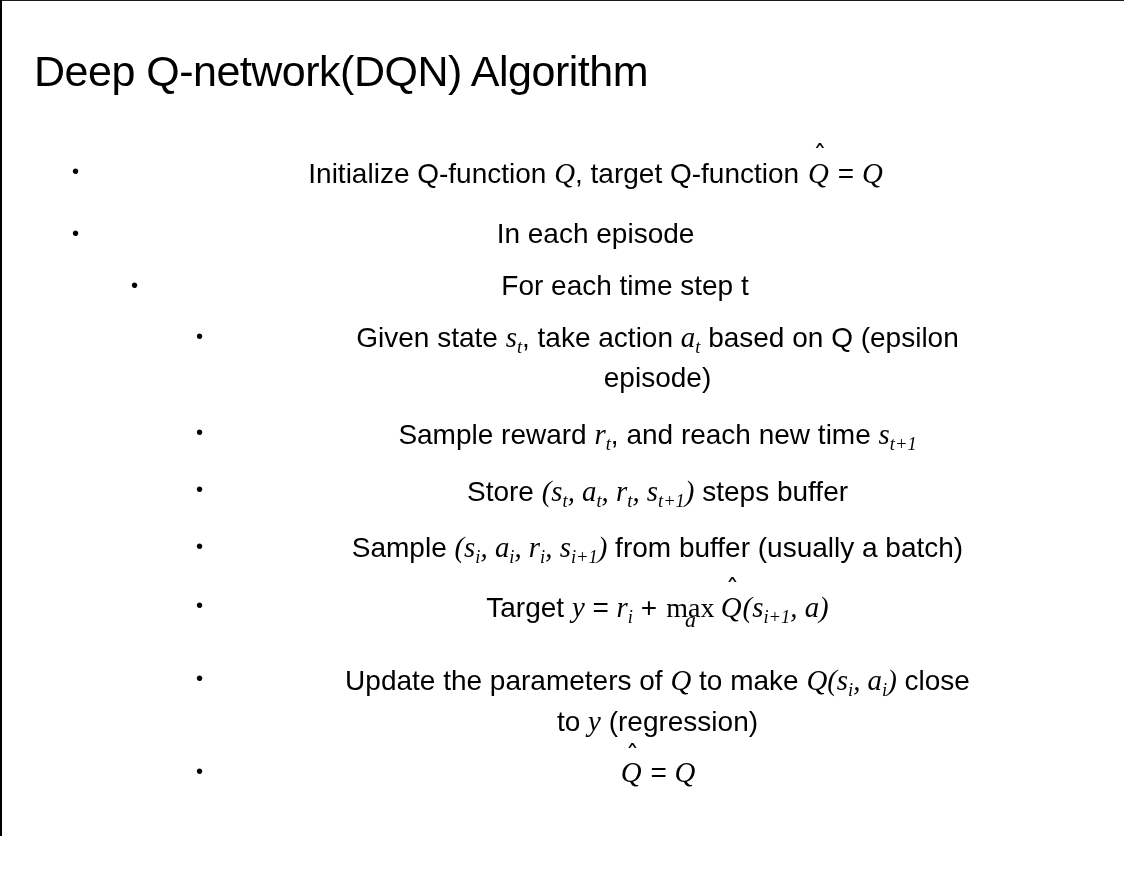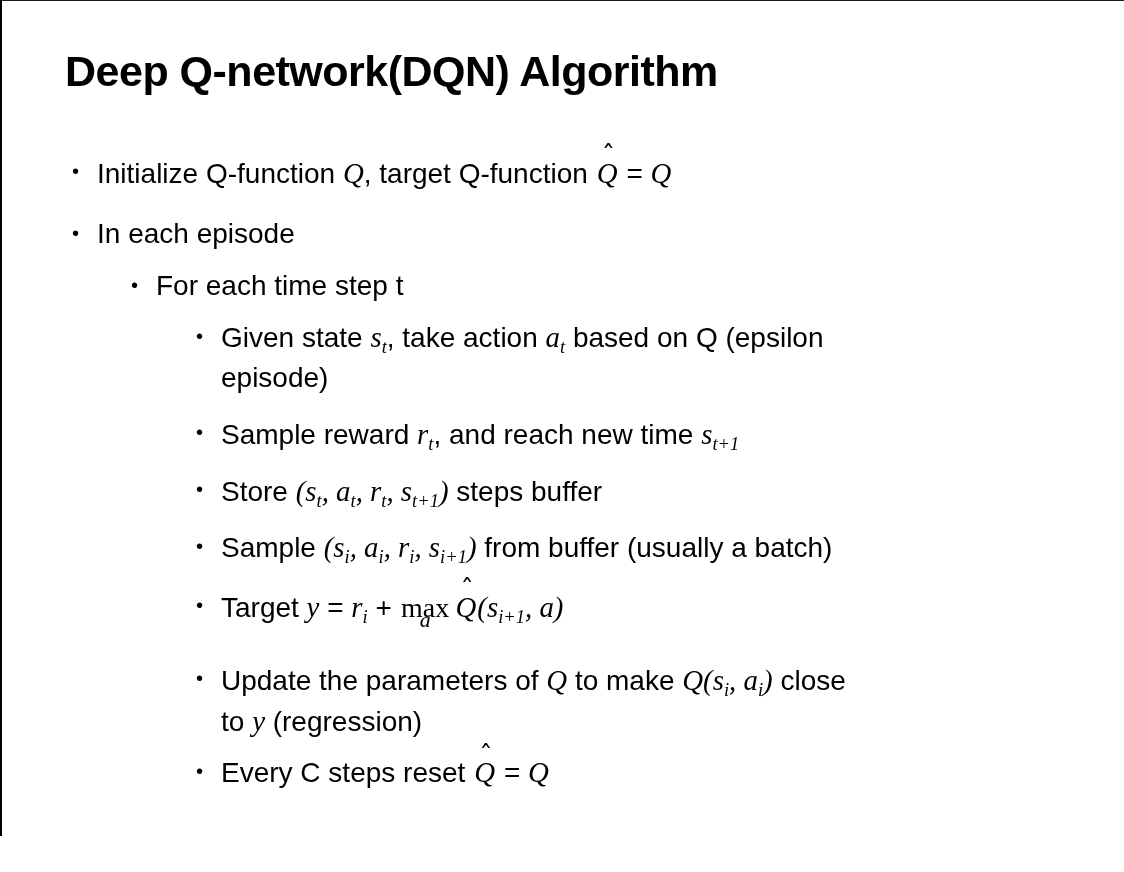--- a/index.html
+++ b/index.html
@@ -11,33 +11,33 @@
     font-family:"Liberation Sans","DejaVu Sans",sans-serif;
     overflow:hidden;
   }
   .edge-left{
     position:absolute;left:0;top:0;width:2px;height:836px;background:#000;
   }
   .edge-top{
     position:absolute;left:0;top:0;width:100%;height:1px;background:#1a1a1a;
   }
   .title{
-    margin:46px 40px 0 65px;
+    margin:46px 40px 0 34px;
     font-size:43px;
-    font-weight:700;
+    font-weight:400;
     letter-spacing:-0.5px;
     line-height:1.2;
   }
   .bullets{margin-top:56px;font-size:28px;line-height:1.32;}
   .bullet{display:flex;align-items:flex-start;margin:0 30px 15px 0;}
   .bullet.l1{padding-left:72px;}
   .bullet.l2{padding-left:131px;}
   .bullet.l3{padding-left:196px;}
   .dot{flex:0 0 25px;width:25px;font-size:0.72em;padding-top:0.22em;}
-  .content{flex:1 1 auto;}
+  .content{flex:1 1 auto;text-align:center;}
   .bullets .bullet:nth-child(1){margin-bottom:23px;}
   .bullets .bullet:nth-child(2){margin-bottom:15px;}
   .bullets .bullet:nth-child(3){margin-bottom:14px;}
   .bullets .bullet:nth-child(4){margin-bottom:18px;}
   .bullets .bullet:nth-child(5){margin-bottom:16px;}
   .bullets .bullet:nth-child(6){margin-bottom:15px;}
   .bullets .bullet:nth-child(7){margin-bottom:18px;}
   .bullets .bullet:nth-child(8){margin-bottom:32px;}
   .bullets .bullet:nth-child(9){margin-bottom:12px;}
   
@@ -96,16 +96,16 @@
       <div class="bullet l3">
         <span class="dot">•</span>
         <span class="content"><span class="t-p">Target </span><span class="t-m">y</span><span class="t-p"> = </span><span class="t-m">r</span><span class="t-s">i</span><span class="t-p"> + </span><span class="t-mx"><span class="mx-op">max</span><span class="mx-under">a</span></span><span class="t-hq"><span class="hat">ˆ</span><span class="hq-q">Q</span></span><span class="t-m">(s</span><span class="t-s">i+1</span><span class="t-m">, a)</span></span>
       </div>
       <div class="bullet l3">
         <span class="dot">•</span>
         <span class="content"><span class="t-p">Update the parameters of </span><span class="t-m">Q</span><span class="t-p"> to make </span><span class="t-m">Q(s</span><span class="t-s">i</span><span class="t-m">, a</span><span class="t-s">i</span><span class="t-m">)</span><span class="t-p"> close</span><br><span class="t-p">to </span><span class="t-m">y</span><span class="t-p"> (regression)</span></span>
       </div>
       <div class="bullet l3">
         <span class="dot">•</span>
-        <span class="content"><span class="t-p">Every C steps reset </span><span class="t-hq"><span class="hat">ˆ</span><span class="hq-q">Q</span></span><span class="t-p"> = </span><span class="t-m">Q</span></span>
+        <span class="content"><span class="t-hq"><span class="hat">ˆ</span><span class="hq-q">Q</span></span><span class="t-p"> = </span><span class="t-m">Q</span></span>
       </div>
     </div>
 </div>
 
 </body></html>

